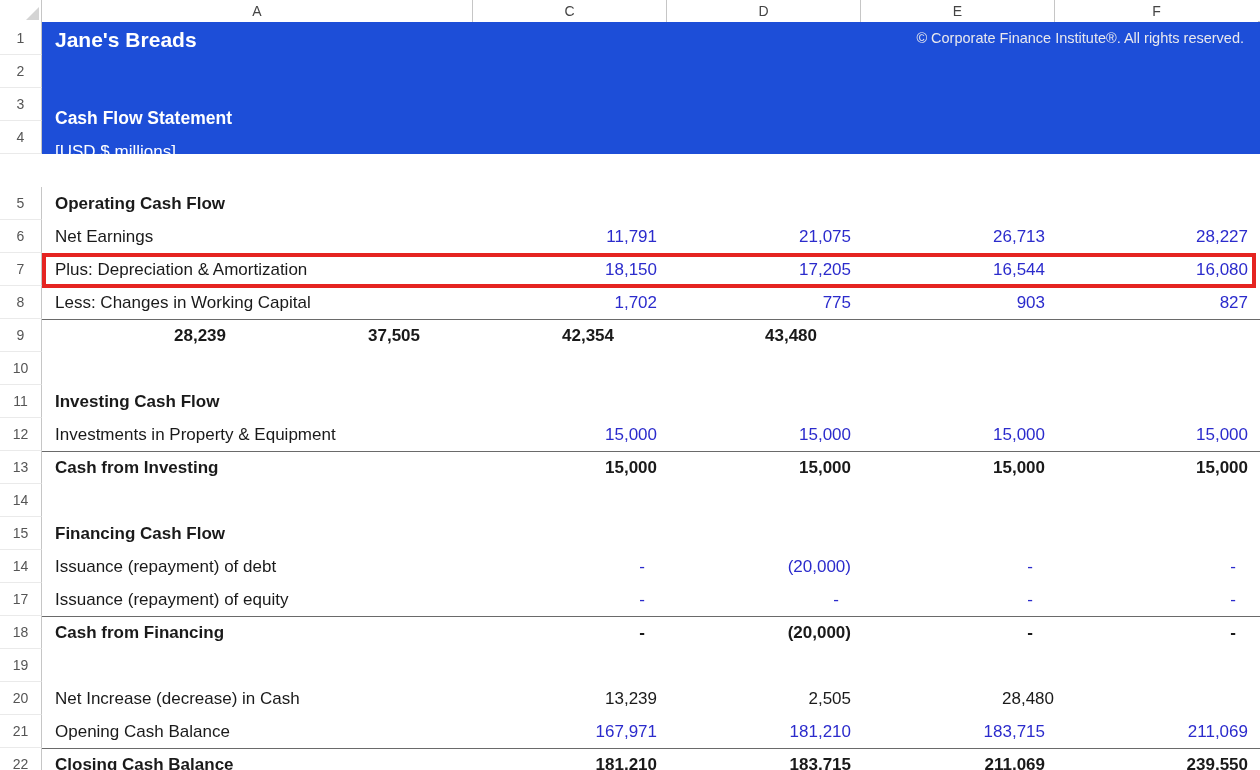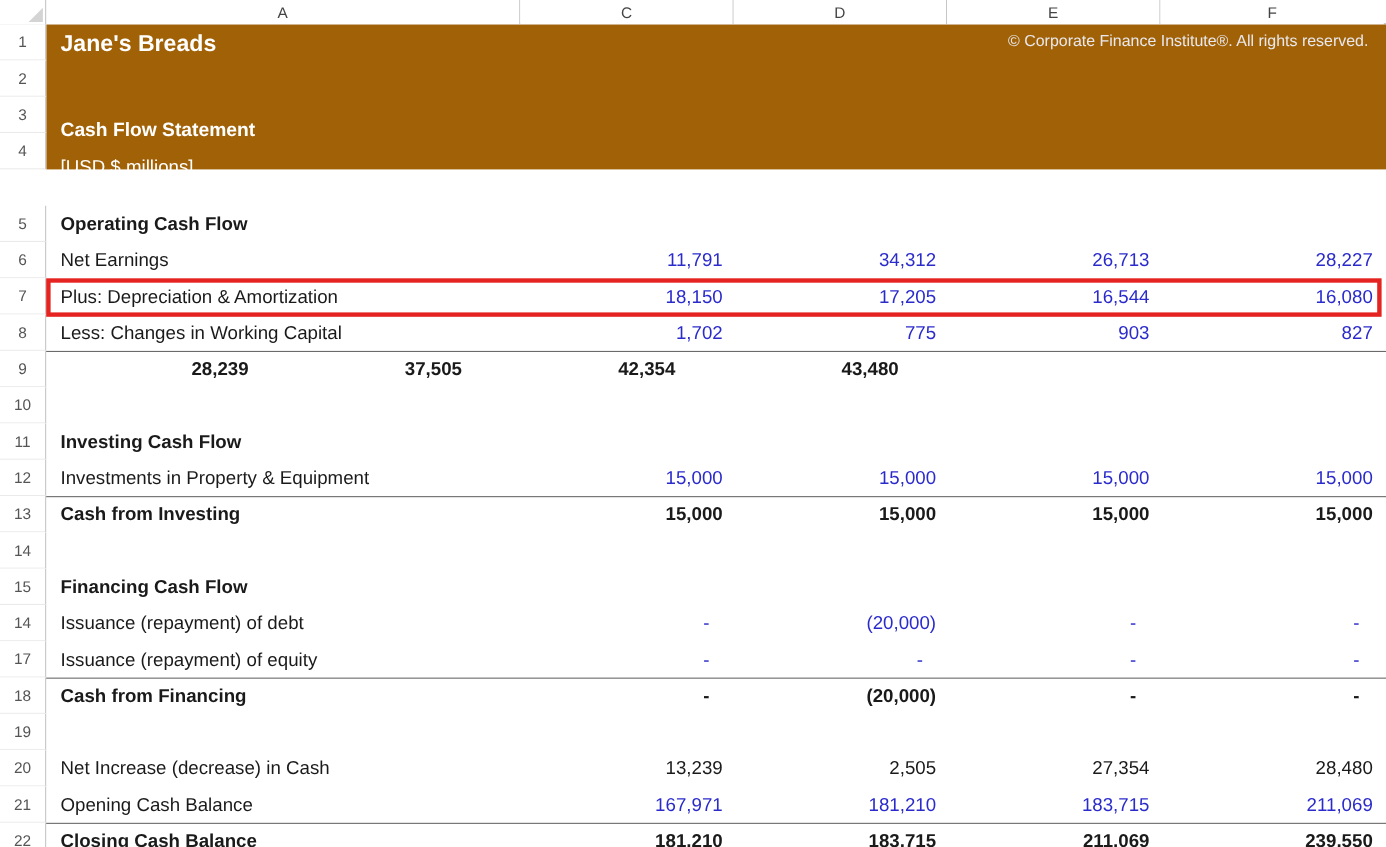--- a/index.html
+++ b/index.html
@@ -98,21 +98,21 @@
     justify-content: flex-end;
     padding-right: 10px;
   }
   .cF { flex: 0 0 203px; width: 203px; padding-right: 10px; }
 
   
   .banner {
     position: absolute;
     left: 42px; top: 0;
     width: 1218px; height: 132px;
-    background: #a16207;
+    background: #1d4ed8;
     z-index: 1;
   }
   .banner-title {
     position: absolute;
     left: 13px; top: 1px;
     height: 33px;
     display: flex; align-items: center;
     color: #ffffff;
     font-size: 21px;
     font-weight: bold;
@@ -252,21 +252,21 @@
             <div class="cell cD"></div>
             <div class="cell cE"></div>
             <div class="cell cF"></div>
           </div>
         </div>
         <div class="row">
           <div class="rownum">6</div>
           <div class="cells">
             <div class="cell cA">Net Earnings</div>
             <div class="cell cC blue">11,791</div>
-            <div class="cell cD blue">34,312</div>
+            <div class="cell cD blue">21,075</div>
             <div class="cell cE blue">26,713</div>
             <div class="cell cF blue">28,227</div>
           </div>
         </div>
         <div class="row">
           <div class="rownum">7</div>
           <div class="cells">
             <div class="cell cA">Plus: Depreciation &amp; Amortization</div>
             <div class="cell cC blue">18,150</div>
             <div class="cell cD blue">17,205</div>
@@ -392,21 +392,20 @@
             <div class="cell cE"></div>
             <div class="cell cF"></div>
           </div>
         </div>
         <div class="row">
           <div class="rownum">20</div>
           <div class="cells">
             <div class="cell cA">Net Increase (decrease) in Cash</div>
             <div class="cell cC">13,239</div>
             <div class="cell cD">2,505</div>
-            <div class="cell cE">27,354</div>
             <div class="cell cF">28,480</div>
           </div>
         </div>
         <div class="row">
           <div class="rownum">21</div>
           <div class="cells">
             <div class="cell cA">Opening Cash Balance</div>
             <div class="cell cC blue">167,971</div>
             <div class="cell cD blue">181,210</div>
             <div class="cell cE blue">183,715</div>

